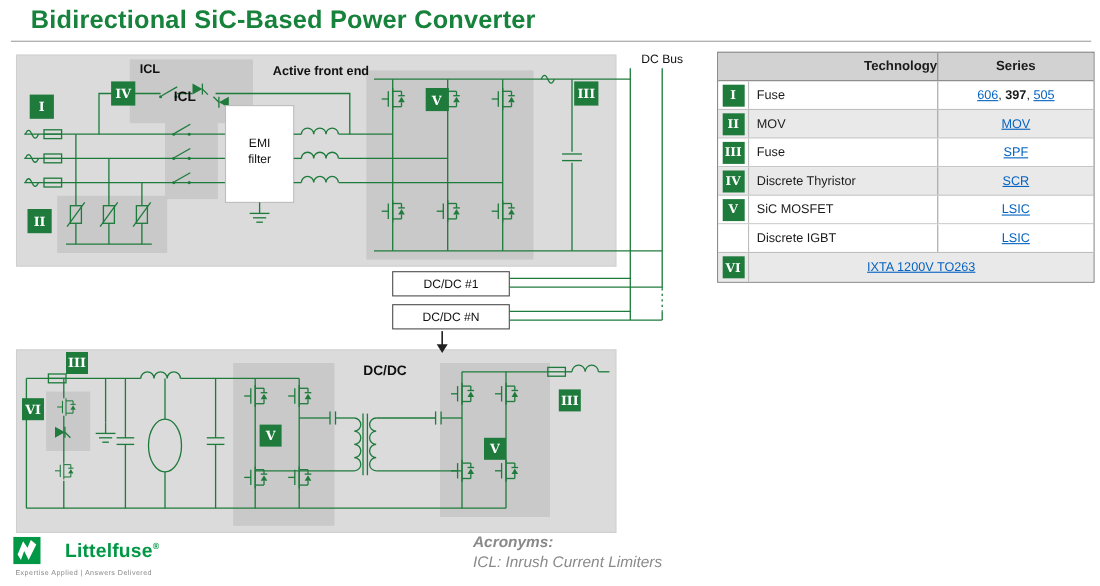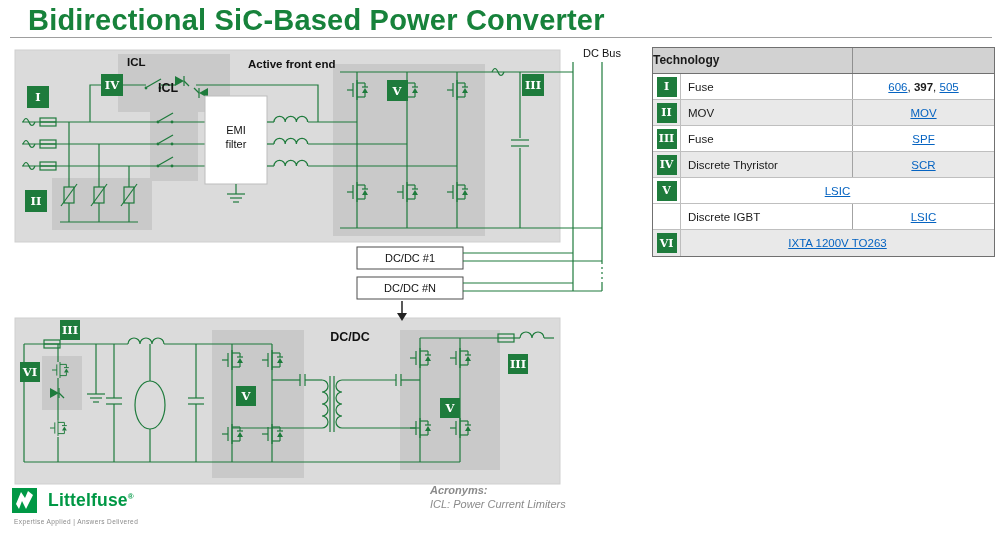--- a/index.html
+++ b/index.html
@@ -1,55 +1,55 @@
 <!DOCTYPE html>
 <html><head>
 <meta charset="utf-8">
 <style>
   * { box-sizing: border-box; margin: 0; padding: 0; }
   html,body { width:1000px; height:533px; background:#fff; font-family:"Liberation Sans",sans-serif; position:relative; overflow:hidden; }
 
-  .page-title { position:absolute; left:28px; top:4px; font-size:29px; font-weight:bold; color:#17823B; letter-spacing:.2px; }
+  .page-title { position:absolute; left:28px; top:4px; font-size:23px; font-weight:bold; color:#17823B; letter-spacing:.2px; }
   .title-rule { position:absolute; left:10px; top:37px; width:982px; height:1px; background:#9e9e9e; }
 
   svg#diagram { position:absolute; left:0; top:0; }
   .panel { fill:#DBDBDB; stroke:#cfcfcf; }
   .blk   { fill:#C9C9C9; }
   .w     { stroke:#1E7B3C; stroke-width:1.2; fill:none; }
   .wd    { stroke:#1E7B3C; stroke-width:1.2; fill:none; stroke-dasharray:2 3; }
   .lab   { font-family:"Liberation Sans",sans-serif; font-size:11px; fill:#111; }
   .lab-b { font-family:"Liberation Sans",sans-serif; font-size:11.5px; font-weight:bold; fill:#111; }
   .lab-big { font-family:"Liberation Sans",sans-serif; font-size:12.5px; font-weight:bold; fill:#111; }
   .badge-r { fill:#1E7B3C; }
   .badge-t { font-family:"DejaVu Serif",serif; font-size:11.5px; font-weight:bold; fill:#fff; text-anchor:middle; }
   .whitebox { fill:#fff; stroke:#4d4d4d; stroke-width:1; }
 
   
   .tech-table { position:absolute; left:652px; top:47px; width:343px; border:1px solid #707070; background:#fff; font-size:11.5px; color:#1a1a1a; }
   .thead { display:flex; background:#D2D2D2; font-weight:bold; font-size:12px; border-bottom:1px solid #707070; }
-  .th1 { width:200px; text-align:left; line-height:25px; border-right:1px solid #8f8f8f; }
+  .th1 { width:200px; text-align:right; line-height:25px; border-right:1px solid #8f8f8f; }
   .th2 { flex:1; text-align:center; line-height:25px; }
   .tr { display:flex; height:26px; align-items:stretch; border-bottom:1px solid #bfbfbf; background:#fff; }
   .tr:last-child { border-bottom:none; }
   .tr.shaded { background:#E9E9E9; }
   .td-badge { width:28px; display:flex; align-items:center; justify-content:center; border-right:1px solid #bdbdbd; }
   .badge-sq { width:20px; height:20px; background:#1E7B3C; color:#fff; font-family:"DejaVu Serif",serif; font-weight:bold; font-size:11px; display:flex; align-items:center; justify-content:center; }
   .badge-sq:empty { visibility:hidden; }
   .td-tech { width:172px; padding-left:7px; display:flex; align-items:center; border-right:1px solid #a3a3a3;text-align:center; }
   .td-series { flex:1; display:flex; align-items:center; justify-content:center; white-space:pre; }
   .link { color:#0563C1; text-decoration:underline; cursor:pointer; }
   .dark { font-weight:bold; color:#1a1a1a; }
   .sep  { color:#1a1a1a; }
 
   
-  .footer-logo { position:absolute; left:12px; top:488px; display:flex; align-items:center; gap:11px; }
+  .footer-logo { position:absolute; left:12px; top:488px; display:flex; align-items:center; gap:22px; }
   .logo-word { font-size:17.5px; font-weight:bold; color:#009845; letter-spacing:.2px; }
   .logo-word sup { font-size:8px; }
   .tagline { position:absolute; left:14px; top:518px; font-size:6.5px; color:#8a8a8a; letter-spacing:.4px; }
-  .acronyms { position:absolute; left:430px; top:484px; font-size:11px; font-style:italic; color:#8a8a8a; line-height:1.25; }
+  .acronyms { position:absolute; left:430px; top:484px; font-size:14px; font-style:italic; color:#8a8a8a; line-height:1.25; }
   .acr-label { font-weight:bold; }
 </style>
 </head>
 <body>
 
 <div class="page-title">Bidirectional SiC-Based Power Converter</div>
 <div class="title-rule"></div>
 
 <svg id="diagram" viewBox="0 0 1000 533" width="1000" height="533">
   <defs>
@@ -331,20 +331,21 @@
     </g>
   <g>
       <rect class="badge-r" x="508" y="354" width="20" height="20"></rect>
       <text class="badge-t" x="518" y="368">III</text>
     </g>
 </svg>
 
 <div class="tech-table">
   <div class="thead">
     <div class="th1">Technology</div>
+    <div class="th2">Series</div>
   </div>
 
   <div class="tr">
     <div class="td-badge">
         <span class="badge-sq">I</span>
       </div>
     <div class="td-tech">Fuse</div>
     <div class="td-series"><span class="link">606</span><span class="sep">, </span><span class="dark">397</span><span class="sep">, </span><span class="link">505</span></div>
   </div>
 
@@ -369,20 +370,21 @@
         <span class="badge-sq">IV</span>
       </div>
     <div class="td-tech">Discrete Thyristor</div>
     <div class="td-series"><span class="link">SCR</span></div>
   </div>
 
   <div class="tr">
     <div class="td-badge">
         <span class="badge-sq">V</span>
       </div>
+    <div class="td-tech">SiC MOSFET</div>
     <div class="td-series"><span class="link">LSIC</span></div>
   </div>
 
   <div class="tr">
     <div class="td-badge">
         <span class="badge-sq"></span>
       </div>
     <div class="td-tech">Discrete IGBT</div>
     <div class="td-series"><span class="link">LSIC</span></div>
   </div>
@@ -398,14 +400,14 @@
 <div class="footer-logo">
   <svg width="25" height="25" viewBox="0 0 25 25">
     <rect width="25" height="25" fill="#009845"></rect>
     <polygon points="4,16 9,4 13,10 16,3 21,7 14,21 10,13 7,21" fill="#ffffff"></polygon>
   </svg>
   <div class="logo-word"><span>Littelfuse</span><sup>®</sup></div>
 </div>
 <div class="tagline">Expertise Applied | Answers Delivered</div>
 <div class="acronyms">
   <div class="acr-label">Acronyms:</div>
-  <div>ICL: Power Current Limiters</div>
+  <div>ICL: Inrush Current Limiters</div>
 </div>
 
 </body></html>

